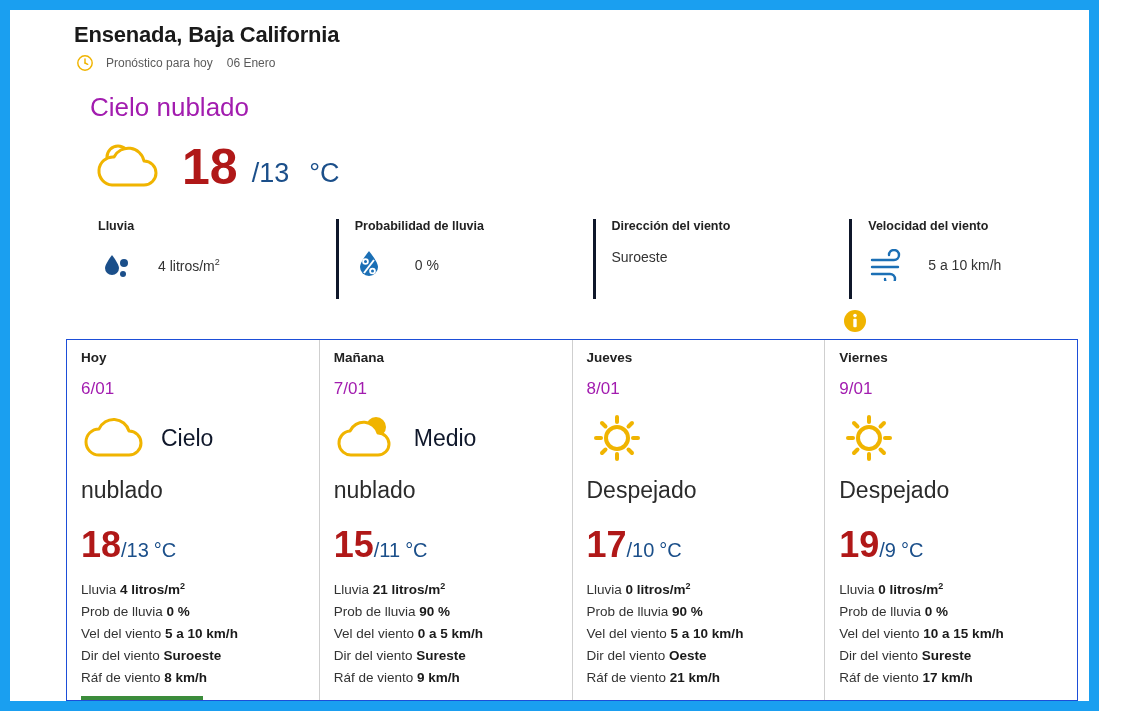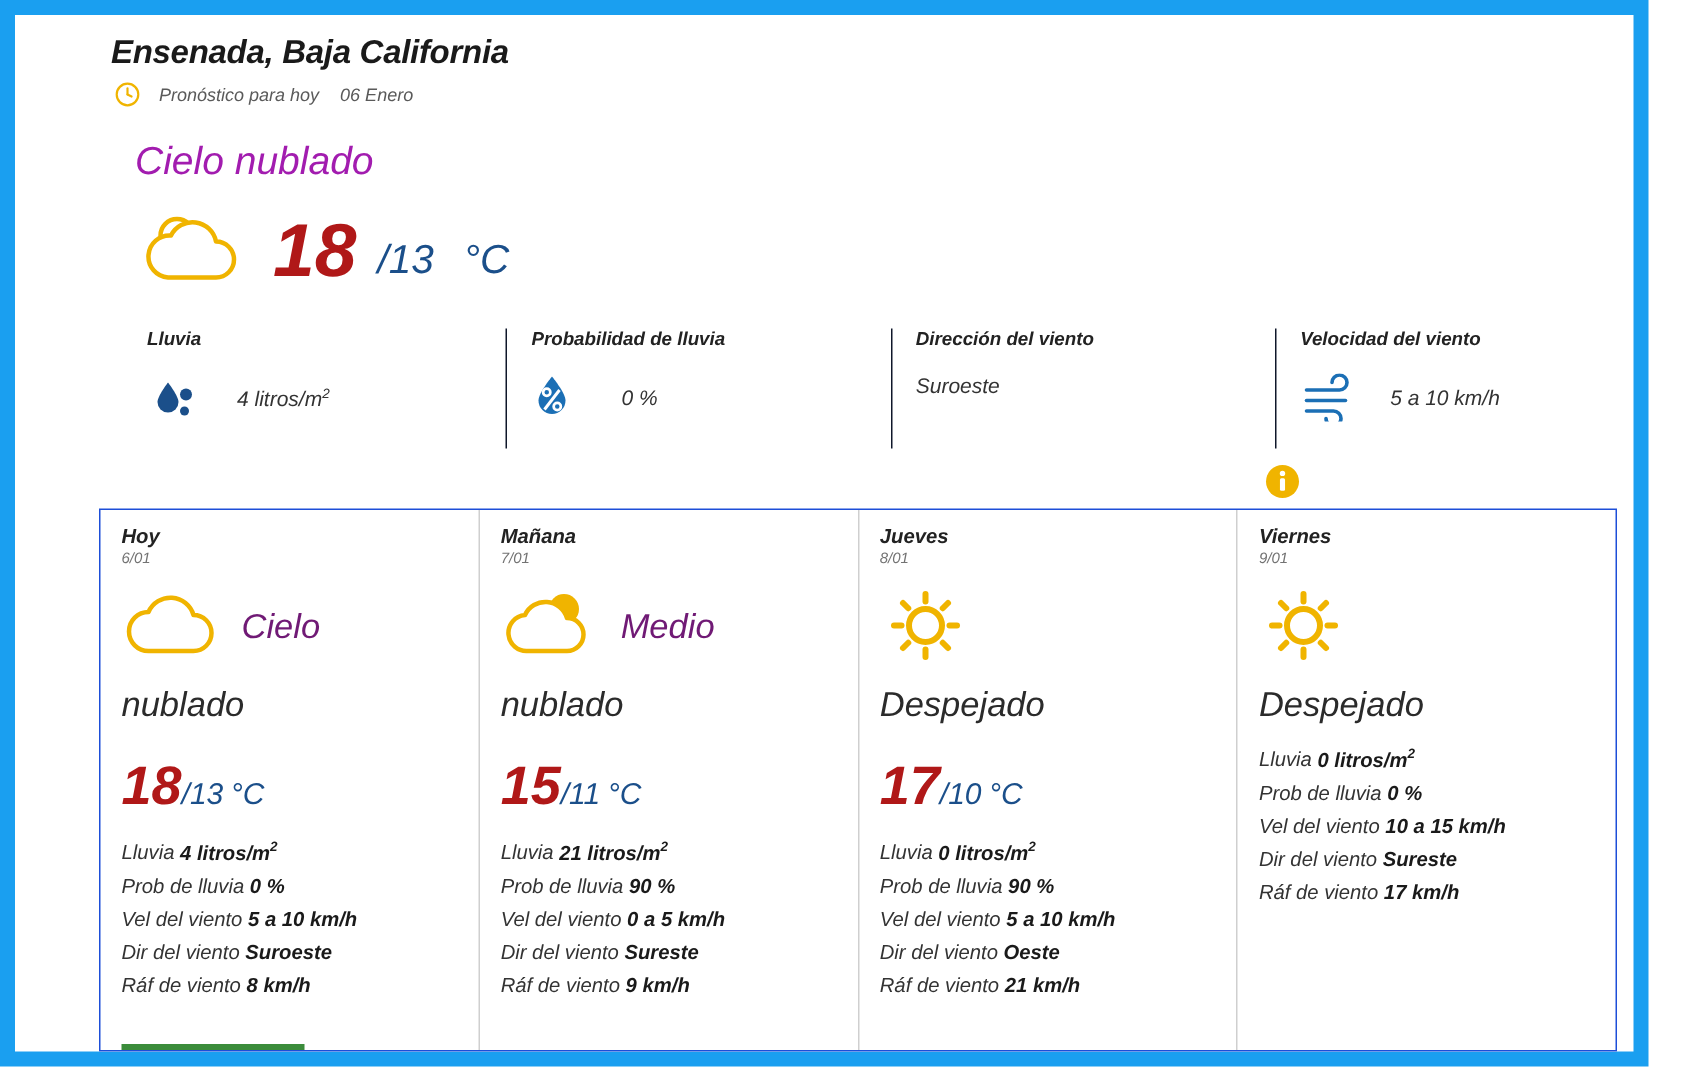--- a/index.html
+++ b/index.html
@@ -14,21 +14,20 @@
     overflow: hidden;
   }
   .frame {
     box-sizing: border-box;
     width: 1099px;
     height: 711px;
     border: 10px solid #1a9ff0;
     background: #ffffff;
     padding: 0;
     position: relative;
-    font-style: italic;
   }
   .inner {
     box-sizing: border-box;
     width: 100%;
     height: 100%;
     padding: 10px 22px 0 56px;
     position: relative;
   }
   .city {
     font-size: 22px;
@@ -91,21 +90,21 @@
     display: flex;
     margin: 22px 0 0 16px;
     width: 1012px;
   }
   .metric {
     flex: 1;
     padding-left: 16px;
     position: relative;
     min-height: 80px;
   }
-  .metric + .metric { border-left: 1px solid #0f172a; margin-left: 12px; }
+  .metric + .metric { border-left: 3px solid #0f172a; margin-left: 12px; }
   .metric-title {
     font-size: 12.5px;
     font-weight: bold;
     color: #222;
     margin-bottom: 16px;
   }
   .metric-body {
     display: flex;
     align-items: center;
     gap: 16px;
@@ -135,34 +134,34 @@
     min-height: 350px;
     position: relative;
   }
   .day + .day { border-left: 1px solid #cfcfcf; }
   .day-name {
     font-size: 13.5px;
     font-weight: bold;
     color: #222;
   }
   .day-date {
-    font-size: 10px;
-    color: #737373;
-    margin-top: 2px;
+    font-size: 17px;
+    color: #a21caf;
+    margin-top: 14px;
   }
   .day-sky-row {
     display: flex;
     align-items: center;
     margin-top: 12px;
     gap: 10px;
   }
   .day-icon { width: 70px; height: 54px; flex: 0 0 auto; }
   .day-sky-1 {
     font-size: 23px;
-    color: #701a75;
+    color: #0f172a;
   }
   .day-sky-2 {
     font-size: 23px;
     color: #2b2b2b;
     margin-top: 12px;
     white-space: nowrap;
   }
   .day-temp {
     margin-top: 20px;
     white-space: nowrap;
@@ -400,20 +399,23 @@
                 <line x1="15" y1="12" x2="18.5" y2="15.5"></line>
                 <line x1="41.5" y1="38.5" x2="45" y2="42"></line>
                 <line x1="45" y1="12" x2="41.5" y2="15.5"></line>
                 <line x1="18.5" y1="38.5" x2="15" y2="42"></line>
               </g>
             </svg>
           </span>
           <span class="day-sky-1"></span>
         </div>
         <div class="day-sky-2">Despejado</div>
+        <div class="day-temp">
+          <span class="tmax">19</span><span class="tmin">/9</span><span class="tunit">°C</span>
+        </div>
         <div class="day-rows">
           <div class="day-row"><span>Lluvia</span> <b><span>0 litros/m</span><sup>2</sup></b></div>
           <div class="day-row"><span>Prob de lluvia</span> <b>0 %</b></div>
           <div class="day-row"><span>Vel del viento</span> <b>10 a 15 km/h</b></div>
           <div class="day-row"><span>Dir del viento</span> <b>Sureste</b></div>
           <div class="day-row"><span>Ráf de viento</span> <b>17 km/h</b></div>
         </div>
       </div>
 
     </div>

